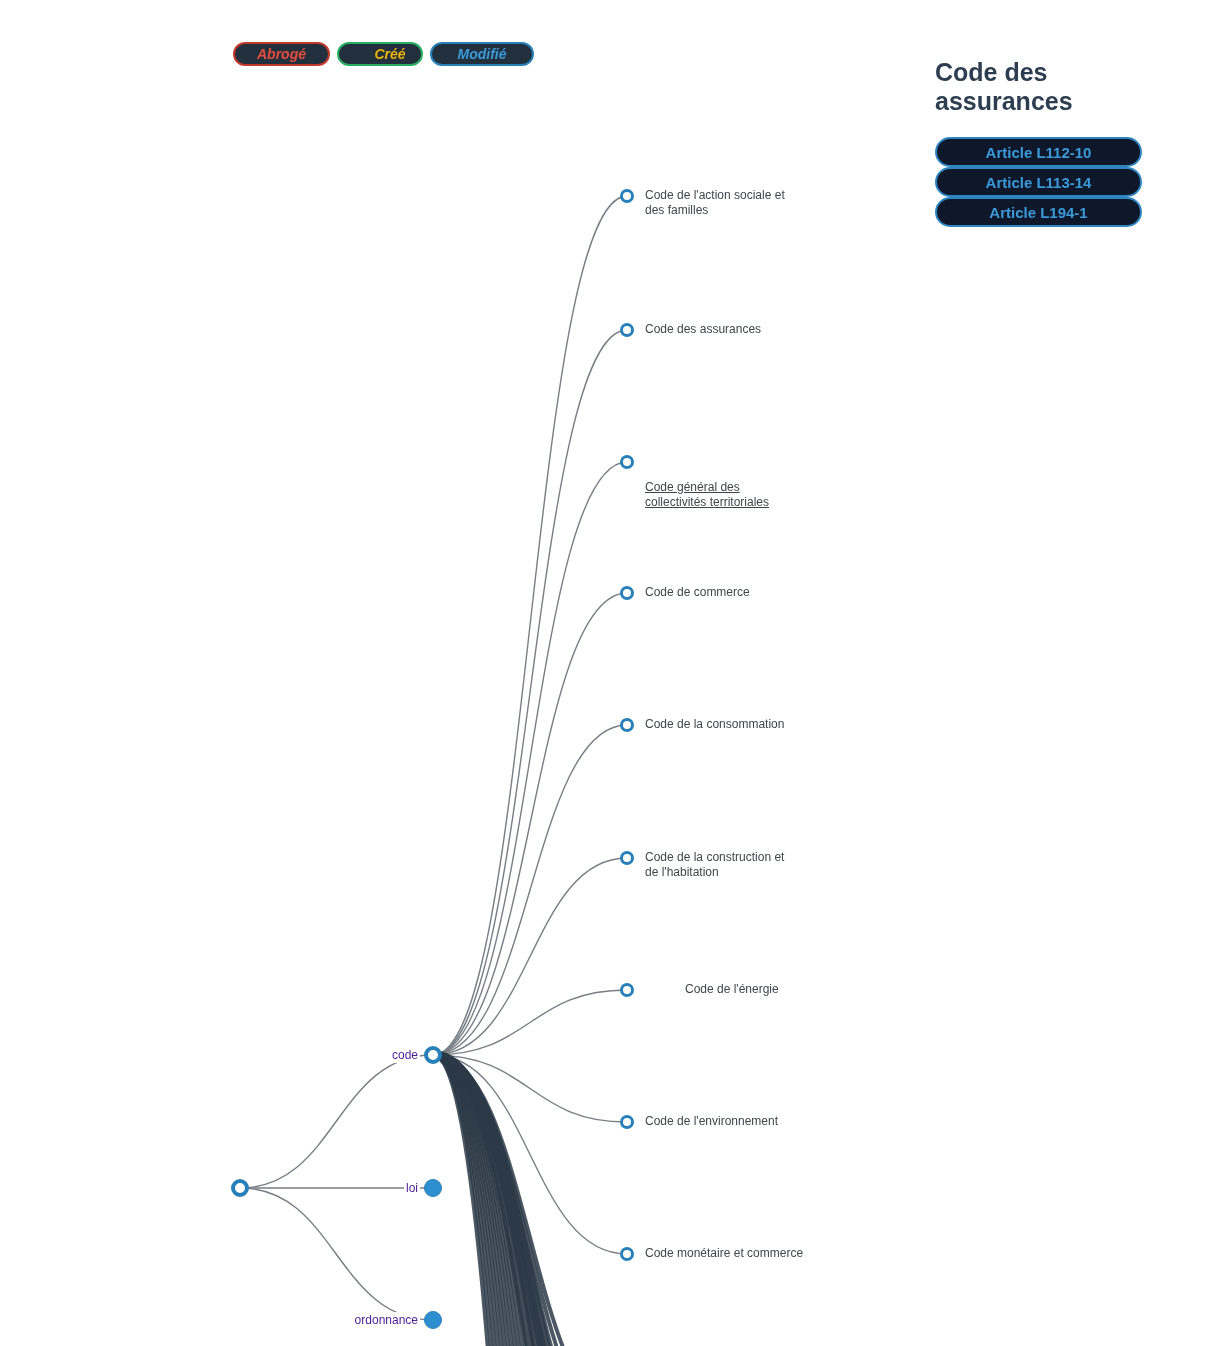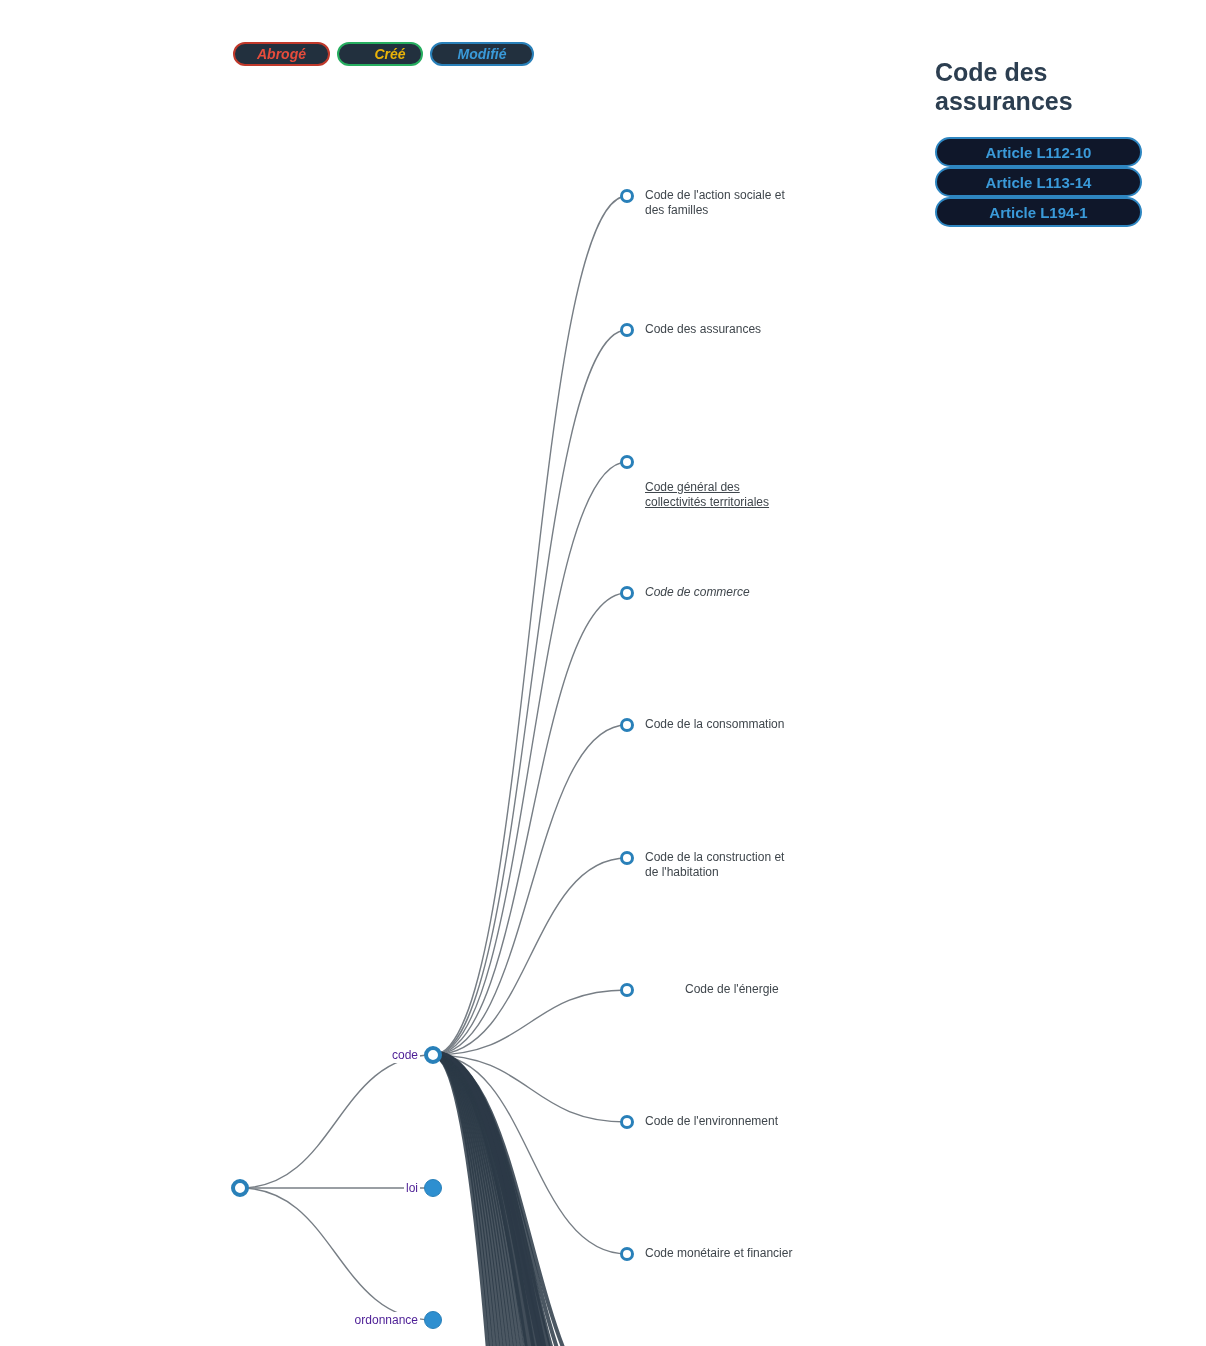--- a/index.html
+++ b/index.html
@@ -117,31 +117,31 @@
 des familles</div>
 
   <div class="node ring-sm" style="left:627px;top:330px;"></div>
   <div class="leaf-label" style="top:322px;">Code des assurances</div>
 
   <div class="node ring-sm" style="left:627px;top:462px;"></div>
   <div class="leaf-label" style="top:480px;text-decoration:underline;">Code général des
 collectivités territoriales</div>
 
   <div class="node ring-sm" style="left:627px;top:593px;"></div>
-  <div class="leaf-label" style="top:585px;font-style:italic;">Code de commerce</div>
+  <div class="leaf-label" style="top:585px;">Code de commerce</div>
 
   <div class="node ring-sm" style="left:627px;top:725px;"></div>
   <div class="leaf-label" style="top:717px;">Code de la consommation</div>
 
   <div class="node ring-sm" style="left:627px;top:858px;"></div>
   <div class="leaf-label" style="top:850px;">Code de la construction et
 de l'habitation</div>
 
   <div class="node ring-sm" style="left:627px;top:990px;"></div>
   <div class="leaf-label" style="top:982px;margin-left:40px;">Code de l'énergie</div>
 
   <div class="node ring-sm" style="left:627px;top:1122px;"></div>
   <div class="leaf-label" style="top:1114px;">Code de l'environnement</div>
 
   <div class="node ring-sm" style="left:627px;top:1254px;"></div>
-  <div class="leaf-label" style="top:1246px;">Code monétaire et financier</div>
+  <div class="leaf-label" style="top:1246px;">Code monétaire et commerce</div>
 
 </div>
 
 </body></html>

